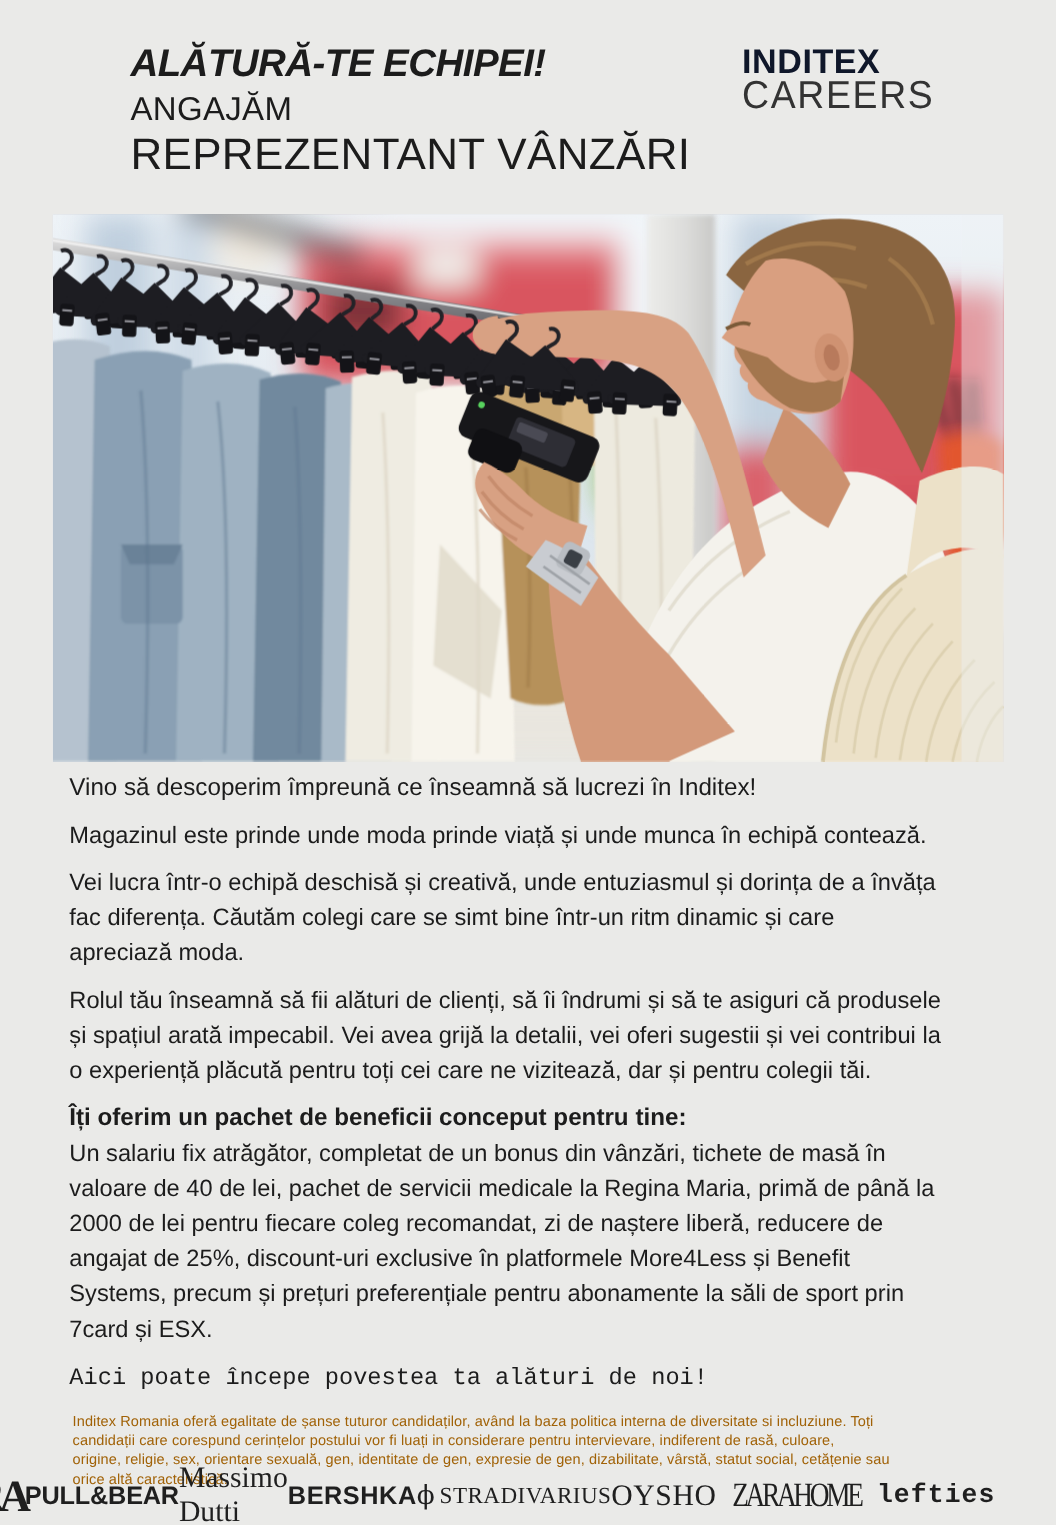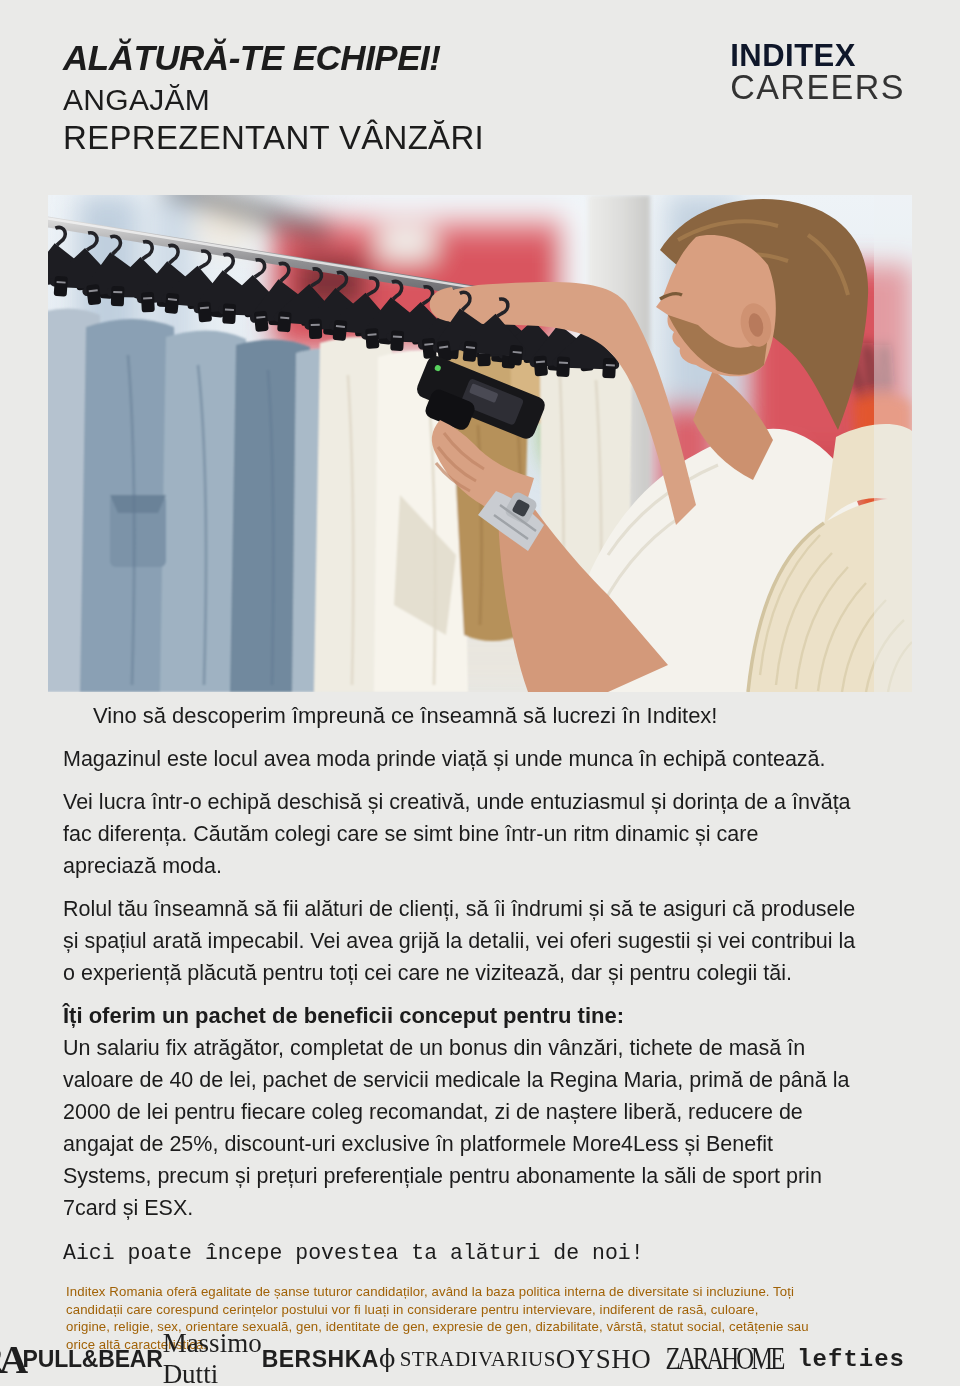--- a/index.html
+++ b/index.html
@@ -6,37 +6,37 @@
   body{
     width:960px;height:1386px;overflow:hidden;
     background:#eaeae8;
     font-family:"Liberation Sans",sans-serif;
     color:#1c1c1c;
     position:relative;
   }
   .page{width:960px;height:1386px;position:relative;}
 
   
-  .header{padding:40px 55px 0 63px;display:flex;justify-content:space-between;align-items:flex-start;gap:47px;}
+  .header{padding:40px 55px 0 63px;display:flex;justify-content:center;align-items:flex-start;gap:47px;}
   .headlines{line-height:1;}
   .h-tagline{font-size:35px;font-weight:700;font-style:italic;letter-spacing:-0.5px;margin:0 0 10px 0;}
   .h-sub{font-size:30px;font-weight:400;margin:0 0 6px 0;letter-spacing:0.3px;}
-  .h-role{font-size:33px;font-weight:400;margin:0;letter-spacing:0.3px;}
+  .h-role{font-size:40px;font-weight:400;margin:0;letter-spacing:0.3px;}
   .logo{ text-align:left;line-height:0.92;padding-top:2px;}
   .logo .l1{font-size:31px;font-weight:700;letter-spacing:0.5px;color:#0f172a;}
   .logo .l2{font-size:34px;font-weight:400;letter-spacing:1.5px;color:#333;transform:scaleY(1.04);transform-origin:top left;}
 
   
   .photo-wrap{position:absolute;left:48px;top:195px;width:864px;height:497px;overflow:hidden;background:#dfe6ee;}
   .photo-wrap svg{display:block;}
 
   
   .copy{position:absolute;left:63px;top:700px;width:840px;}
   .para{font-size:21.5px;line-height:32px;margin:0 0 11px 0;white-space:pre-line;}
-  .lead{font-size:22px;margin-left:30px;}
+  .lead{font-size:22px;}
   .benefits-h{font-size:22px;font-weight:700;line-height:32px;margin:0;}
   .closing{margin-top:13px;font-family:Liberation Mono, monospace;}
   .disclaimer{
     margin:14px 0 0 3px;font-size:13.2px;line-height:17.5px;color:#a16207;
     white-space:pre-line;letter-spacing:0.1px;
   }
 
   
   .brands{
     position:absolute;left:55px;right:55px;top:1337px;height:44px;
@@ -248,21 +248,21 @@
           <path d="M452,310 l36,26 M446,320 l34,24" stroke="#9fa3a8" stroke-width="2.4"></path>
         </g>
       </g>
 
       <rect x="826" y="0" width="38" height="497" fill="#eef1f3" opacity="0.45"></rect>
     </svg>
   </div>
 
   <div class="copy">
     <p class="para lead">Vino să descoperim împreună ce înseamnă să lucrezi în Inditex!</p>
-    <p class="para">Magazinul este locul avea moda prinde viață și unde munca în echipă contează.</p>
+    <p class="para">Magazinul este prinde unde moda prinde viață și unde munca în echipă contează.</p>
     <p class="para">Vei lucra într-o echipă deschisă și creativă, unde entuziasmul și dorința de a învăța
 fac diferența. Căutăm colegi care se simt bine într-un ritm dinamic și care
 apreciază moda.</p>
     <p class="para">Rolul tău înseamnă să fii alături de clienți, să îi îndrumi și să te asiguri că produsele
 și spațiul arată impecabil. Vei avea grijă la detalii, vei oferi sugestii și vei contribui la
 o experiență plăcută pentru toți cei care ne vizitează, dar și pentru colegii tăi.</p>
     <p class="benefits-h">Îți oferim un pachet de beneficii conceput pentru tine:</p>
     <p class="para">Un salariu fix atrăgător, completat de un bonus din vânzări, tichete de masă în
 valoare de 40 de lei, pachet de servicii medicale la Regina Maria, primă de până la
 2000 de lei pentru fiecare coleg recomandat, zi de naștere liberă, reducere de

